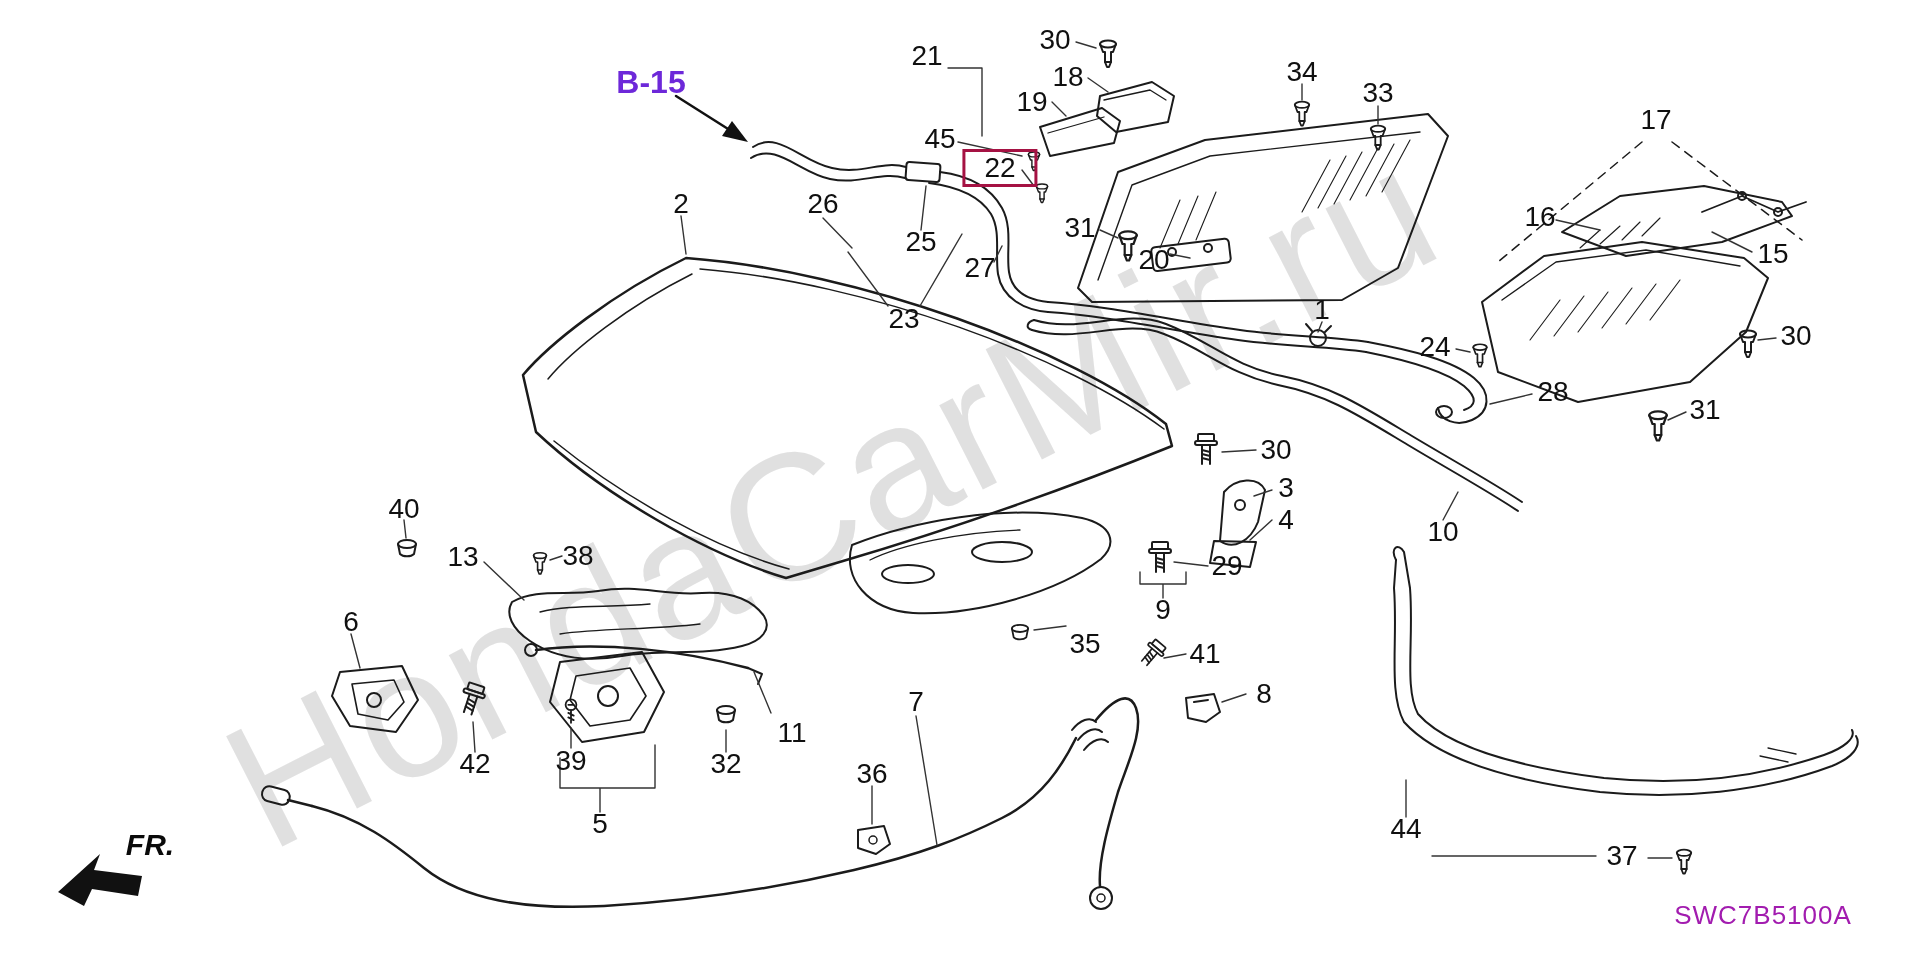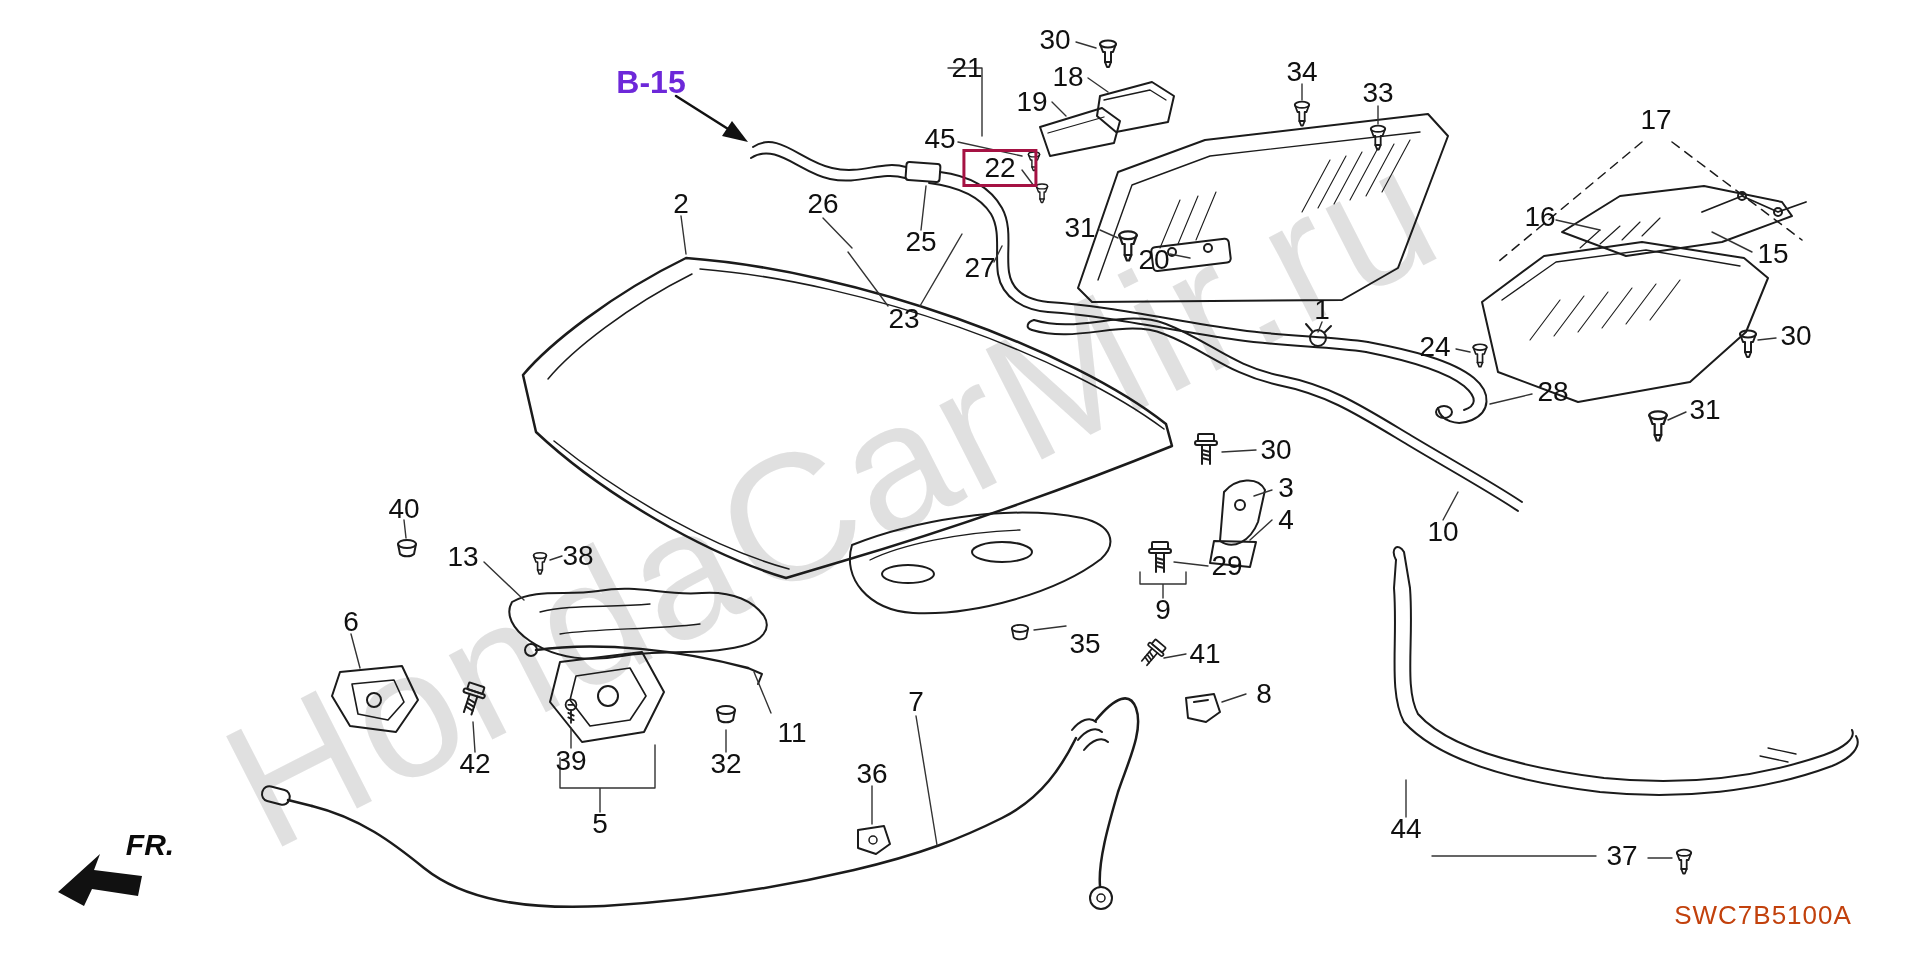--- a/index.html
+++ b/index.html
@@ -26,21 +26,21 @@
   #ref-label {
     position:absolute; left:651px; top:82px; transform:translate(-50%,-50%);
     font-size:32px; font-weight:bold; color:#6d28d9; z-index:2; cursor:pointer;
   }
   #fr-label {
     position:absolute; left:150px; top:845px; transform:translate(-50%,-50%);
     font-size:30px; font-weight:bold; font-style:italic; color:#0a0a0a; z-index:2;
   }
   #diagram-code {
     position:absolute; left:1763px; top:915px; transform:translate(-50%,-50%);
-    font-size:26px; letter-spacing:1px; color:#c2410c; z-index:2;
+    font-size:26px; letter-spacing:1px; color:#a21caf; z-index:2;
   }
 </style>
 </head>
 <body>
 
 <div id="stage">
 
   <div id="watermark">HondaCarMir.ru</div>
 
   <svg class="art" width="1920" height="960" viewBox="0 0 1920 960" stroke-linecap="round" stroke-linejoin="round">
@@ -254,21 +254,21 @@
     </g>
 
     <g>
       <polygon points="58,892 100,854 94,870 142,876 138,896 92,889 84,906" fill="#111111"></polygon>
     </g>
   </svg>
 
   <div id="label-layer">
       <div class="part-label" style="left: 1055px; top: 40px;">30</div>
       <div class="part-label" style="left: 1068px; top: 77px;">18</div>
-      <div class="part-label" style="left: 927px; top: 68px; margin-left: 40px;">21</div>
+      <div class="part-label" style="left: 927px; top: 56px;">21</div>
       <div class="part-label" style="left: 1032px; top: 102px;">19</div>
       <div class="part-label" style="left: 1302px; top: 72px;">34</div>
       <div class="part-label" style="left: 1378px; top: 93px;">33</div>
       <div class="part-label" style="left: 1656px; top: 120px;">17</div>
       <div class="part-label" style="left: 940px; top: 139px;">45</div>
       <div class="part-label hl" style="left: 1000px; top: 168px; border-color: rgb(165, 18, 67);">22</div>
       <div class="part-label" style="left: 681px; top: 204px;">2</div>
       <div class="part-label" style="left: 823px; top: 204px;">26</div>
       <div class="part-label" style="left: 1540px; top: 217px;">16</div>
       <div class="part-label" style="left: 1080px; top: 228px;">31</div>

